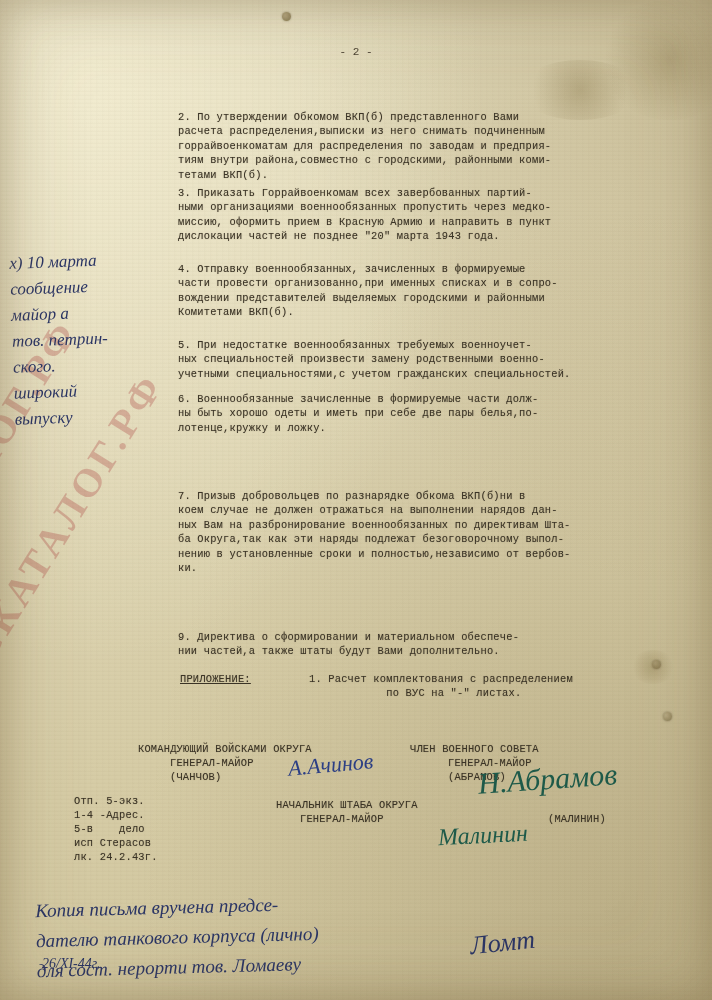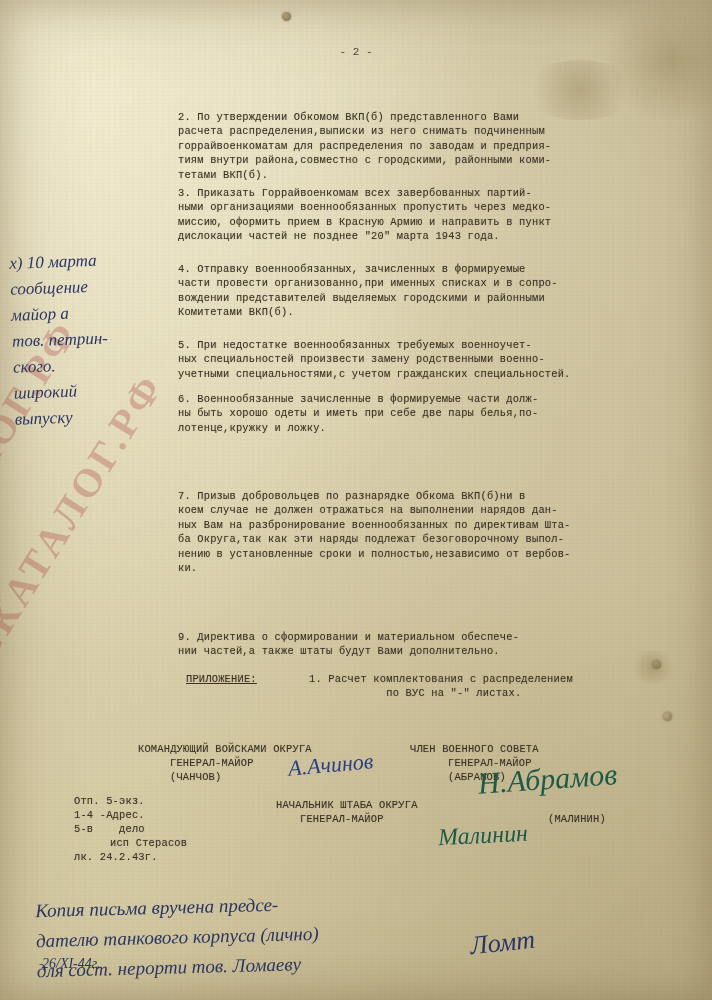--- a/index.html
+++ b/index.html
@@ -116,21 +116,21 @@
 лотенце,кружку и ложку.</div>
   <div class="typed body-col" style="top:450px;margin-top:39px;">7. Призыв добровольцев по разнарядке Обкома ВКП(б)ни в
 коем случае не должен отражаться на выполнении нарядов дан-
 ных Вам на разбронирование военнообязанных по директивам Шта-
 ба Округа,так как эти наряды подлежат безоговорочному выпол-
 нению в установленные сроки и полностью,независимо от вербов-
 ки.</div>
   <div class="typed body-col" style="top:630px;">9. Директива о сформировании и материальном обеспече-
 нии частей,а также штаты будут Вами дополнительно.</div>
 
-  <div class="typed" style="top:672px;left:172px;padding-left:14px;"><span class="underline">ПРИЛОЖЕНИЕ:</span></div>
+  <div class="typed" style="top:672px;left:166px;padding-left:14px;"><span class="underline">ПРИЛОЖЕНИЕ:</span></div>
   <div class="typed" style="top:672px;left:268px;width:340px;margin-left:41px;">1. Расчет комплектования с распределением
             по ВУС на "-" листах.</div>
 
   <div class="typed sig-left" style="top:742px;padding-left:8px;">КОМАНДУЮЩИЙ ВОЙСКАМИ ОКРУГА</div>
   <div class="typed sig-left" style="top:756px;left:170px;">ГЕНЕРАЛ-МАЙОР</div>
   <div class="typed" style="top:770px;left:170px;">(ЧАНЧОВ)</div>
   <div class="hand hand-blue" style="top:752px;left:288px;font-size:22px;transform:rotate(-5deg);">А.Ачинов</div>
 
   <div class="typed sig-right" style="top:742px;">ЧЛЕН ВОЕННОГО СОВЕТА</div>
   <div class="typed" style="top:756px;left:448px;">ГЕНЕРАЛ-МАЙОР</div>
@@ -138,21 +138,21 @@
   <div class="hand hand-green" style="top:762px;left:478px;font-size:30px;transform:rotate(-4deg);">Н.Абрамов</div>
 
   <div class="typed" style="top:798px;left:276px;">НАЧАЛЬНИК ШТАБА ОКРУГА</div>
   <div class="typed" style="top:812px;left:300px;">ГЕНЕРАЛ-МАЙОР</div>
   <div class="typed" style="top:812px;left:548px;">(МАЛИНИН)</div>
   <div class="hand hand-green" style="top:822px;left:438px;font-size:24px;transform:rotate(-3deg);">Малинин</div>
 
   <div class="typed footer-block" style="top:794px;">Отп. 5-экз.</div>
   <div class="typed footer-block" style="top:808px;">1-4 -Адрес.</div>
   <div class="typed footer-block" style="top:822px;">5-в    дело</div>
-  <div class="typed footer-block" style="top:836px;margin-left:36px;">исп Стерасов</div>
+  <div class="typed footer-block" style="top:836px;">исп Стерасов</div>
   <div class="typed footer-block" style="top:850px;">лк. 24.2.43г.</div>
 
   <div class="hand hand-dark" style="top:248px;left:12px;width:160px;font-size:17px;line-height:26px;transform:rotate(-2deg);">x) 10 марта
 сообщение
 майор а
 тов. петрин-
 ского.
 широкий
 выпуску</div>
 

